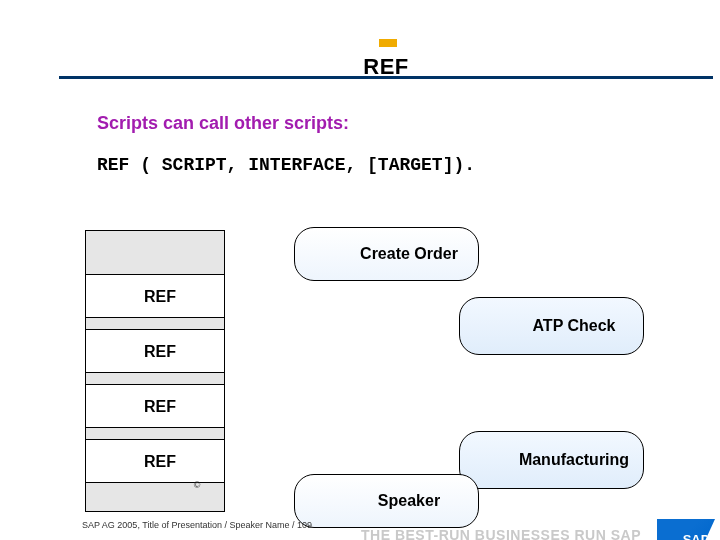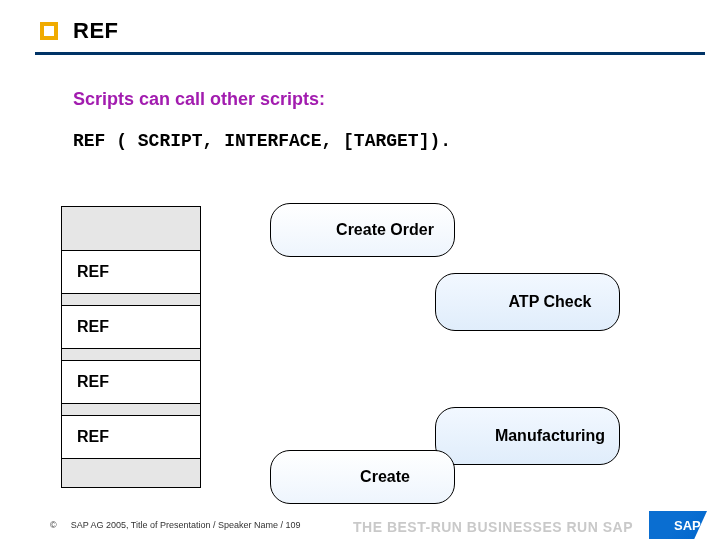--- a/index.html
+++ b/index.html
@@ -1,15 +1,15 @@
 <!DOCTYPE html>
 <html><head>
 <meta charset="utf-8">
 <style>
-  * { box-sizing: border-box; margin: 5px; padding: 0; }
+  * { box-sizing: border-box; margin: 13px; padding: 0; flex-direction: column; }
   body {
     width: 720px;
     height: 540px;
     background: #fff;
     font-family: Arial, Helvetica, sans-serif;
     position: relative;
     overflow: hidden;
   }
   .title-bar {
     position: absolute;
@@ -146,21 +146,21 @@
 <div class="bubble light" style="top:188px;left:255px;width:185px;height:54px">
   <span>Create Order</span>
 </div>
 <div class="bubble blue" style="top:258px;left:420px;width:185px;height:58px">
   <span>ATP Check</span>
 </div>
 <div class="bubble blue" style="top:392px;left:420px;width:185px;height:58px">
   <span>Manufacturing</span>
 </div>
 <div class="bubble light" style="top:435px;left:255px;width:185px;height:54px">
-  <span>Create</span>
+  <span>Speaker</span>
 </div>
 
 <div class="footer">
   <span>©</span>
   <span>SAP AG 2005, Title of Presentation / Speaker Name / 109</span>
 </div>
 <div class="tagline">THE BEST-RUN BUSINESSES RUN SAP</div>
 <div class="sap-logo">
   <span>SAP</span>
 </div>

